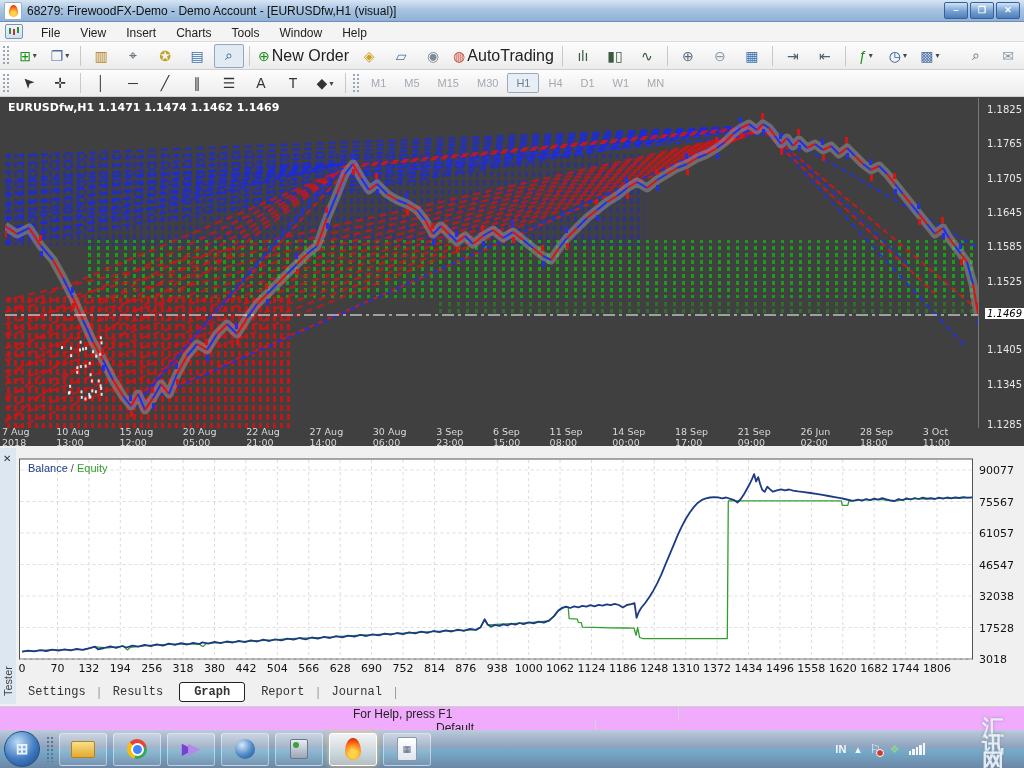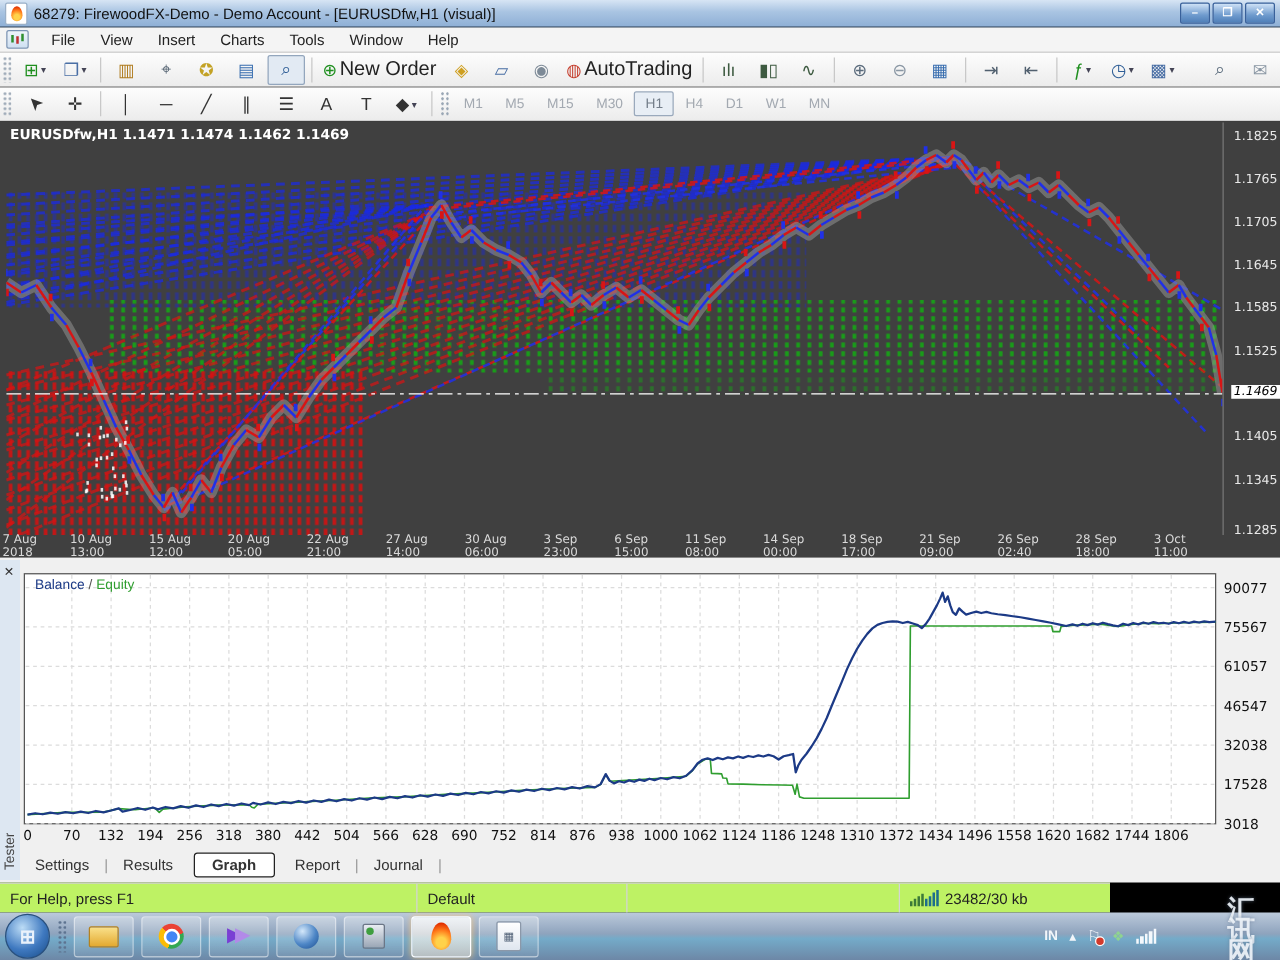--- a/index.html
+++ b/index.html
@@ -62,28 +62,28 @@
   .tester{position:absolute;left:0;top:446px;width:1024px;height:260px;background:#f0f0f0;}
   .tside{position:absolute;left:0;top:2px;width:16px;height:256px;background:#dde7f2;}
   .tclose{position:absolute;left:3px;top:6px;font-size:10px;color:#333;line-height:10px;}
   .tlabel{position:absolute;left:-16px;top:218px;width:48px;transform:rotate(-90deg);
     font-size:11px;color:#444;}
   #tester-graph{position:absolute;left:18px;top:9px;width:1006px;height:221px;}
   .legend{position:absolute;left:28px;top:16px;font-size:11px;}
   .lg-b{color:#1c3a86;} .lg-s{color:#555;} .lg-e{color:#2f9e2f;}
   #tester-tabs{position:absolute;left:16px;top:234px;right:0;height:24px;display:flex;
     align-items:center;font-size:12px;color:#333;}
-  .tab{padding:3px 12px;}
+  .tab{padding:3px 12px;font-family:Liberation Mono, monospace;}
   .tab.active{background:#fff;border:1px solid #222;border-radius:3px;font-weight:bold;
     padding:2px 14px;margin:0 4px;}
   .pipe{color:#999;}
   
-  .statusbar{position:absolute;left:0;top:706px;width:888px;height:24px;background:#bef264;
+  .statusbar{position:absolute;left:0;top:706px;width:1024px;height:24px;background:#f0abfc;
     border-top:1px solid #cfcfcf;display:flex;align-items:center;font-size:12px;color:#222;
-    box-sizing:border-box;}
+    box-sizing:border-box;flex-direction:column;}
   .sb{height:100%;display:flex;align-items:center;box-sizing:border-box;padding:0 8px;
     border-right:1px solid #d4d4d4;}
   .s1{width:334px;} .s2{width:168px;} .s3{flex:1;border-right:1px solid #d4d4d4;}
   .s4{width:168px;gap:5px;border-right:none;}
   .conn-bars{display:inline-flex;align-items:flex-end;gap:1px;height:13px;}
   .conn-bars i{width:2px;background:#3c7a38;display:inline-block;}
   .conn-bars i:nth-child(n+5){background:#1d6e8c;}
   
   .taskbar{position:absolute;left:0;top:730px;width:1024px;height:38px;
     background:linear-gradient(#bccadb,#8ea3bd 45%,#74abc9 55%,#6d87a6);
@@ -609,21 +609,21 @@
         <span>20 Aug 05:00</span>
         <span>22 Aug 21:00</span>
         <span>27 Aug 14:00</span>
         <span>30 Aug 06:00</span>
         <span>3 Sep 23:00</span>
         <span>6 Sep 15:00</span>
         <span>11 Sep 08:00</span>
         <span>14 Sep 00:00</span>
         <span>18 Sep 17:00</span>
         <span>21 Sep 09:00</span>
-        <span>26 Sep 02:40</span>
+        <span>26 Jun 02:00</span>
         <span>28 Sep 18:00</span>
         <span>3 Oct 11:00</span>
       </div>
   </div>
 
   <div class="tester">
     <div class="tside">
       <span class="tclose">✕</span>
       <span class="tlabel">Tester</span>
     </div>

